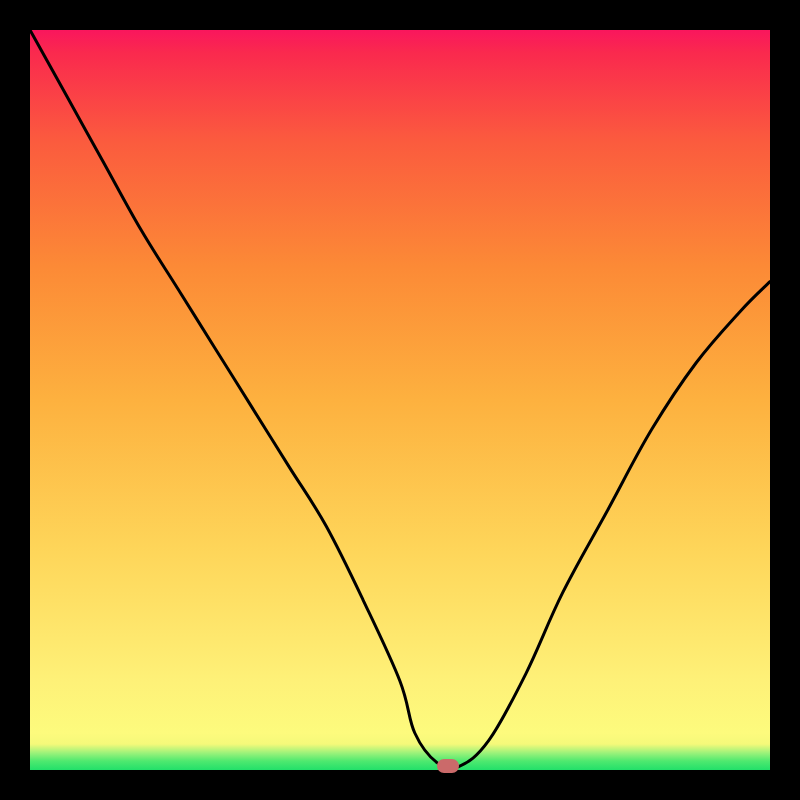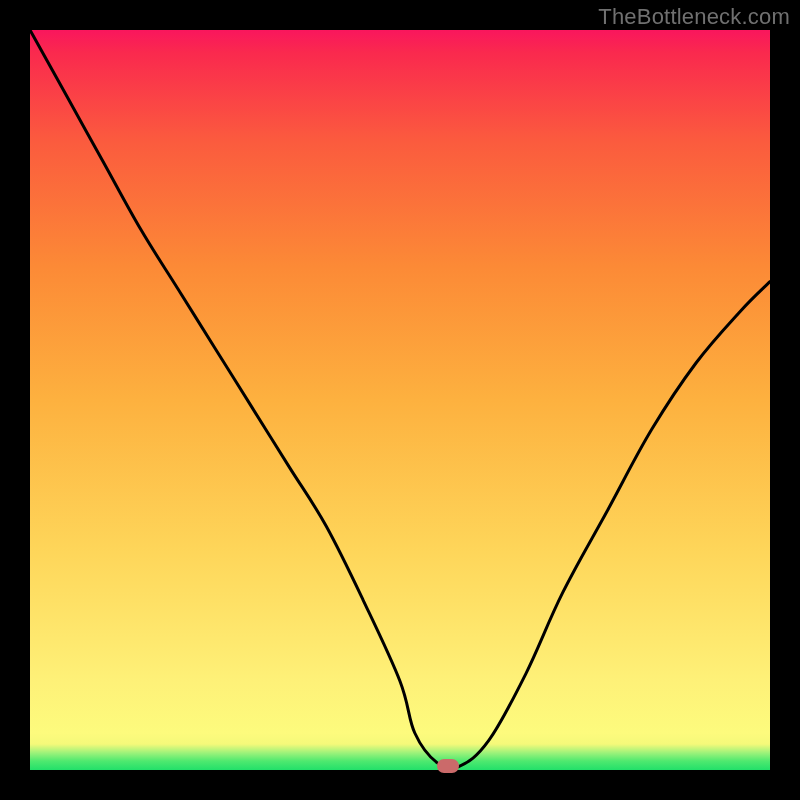--- a/index.html
+++ b/index.html
@@ -74,15 +74,14 @@
   <div class="plot-area">
 
     <svg class="curve" viewBox="0 0 740 740" preserveAspectRatio="none">
       <path id="curve-path" d="M 0.0 0.0 C 6.7 12.0, 23.7 42.6, 37.0 66.6 C 50.3 90.6, 60.7 109.2, 74.0 133.2 C 87.3 157.2, 97.7 177.2, 111.0 199.8 C 124.3 222.4, 134.7 237.7, 148.0 259.0 C 161.3 280.3, 171.7 296.9, 185.0 318.2 C 198.3 339.5, 208.7 356.1, 222.0 377.4 C 235.3 398.7, 245.7 415.3, 259.0 436.6 C 272.3 457.9, 282.7 471.8, 296.0 495.8 C 309.3 519.8, 319.7 541.8, 333.0 569.8 C 346.3 597.8, 360.7 627.2, 370.0 651.2 C 379.3 675.2, 378.1 688.3, 384.8 703.0 C 391.5 717.7, 399.0 726.6, 407.0 732.6 C 415.0 738.6, 419.9 740.3, 429.2 736.3 C 438.5 732.3, 446.8 727.0, 458.8 710.4 C 470.8 693.8, 482.5 670.4, 495.8 643.8 C 509.1 617.2, 518.1 591.7, 532.8 562.4 C 547.5 533.1, 561.2 510.3, 577.2 481.0 C 593.2 451.7, 605.6 426.2, 621.6 399.6 C 637.6 373.0, 650.0 354.3, 666.0 333.0 C 682.0 311.7, 697.1 295.9, 710.4 281.2 C 723.7 266.5, 734.7 256.9, 740.0 251.6" fill="none" stroke="#000" stroke-width="3" stroke-linejoin="round" stroke-linecap="round"></path>
     </svg>
 
     <div class="marker" id="min-marker" style="left: 418.1px; top: 736.3px;"></div>
 
   </div>
 
-  <div class="watermark">TheBottleneck.com</div>
 
 </div>
 
 </body></html>

